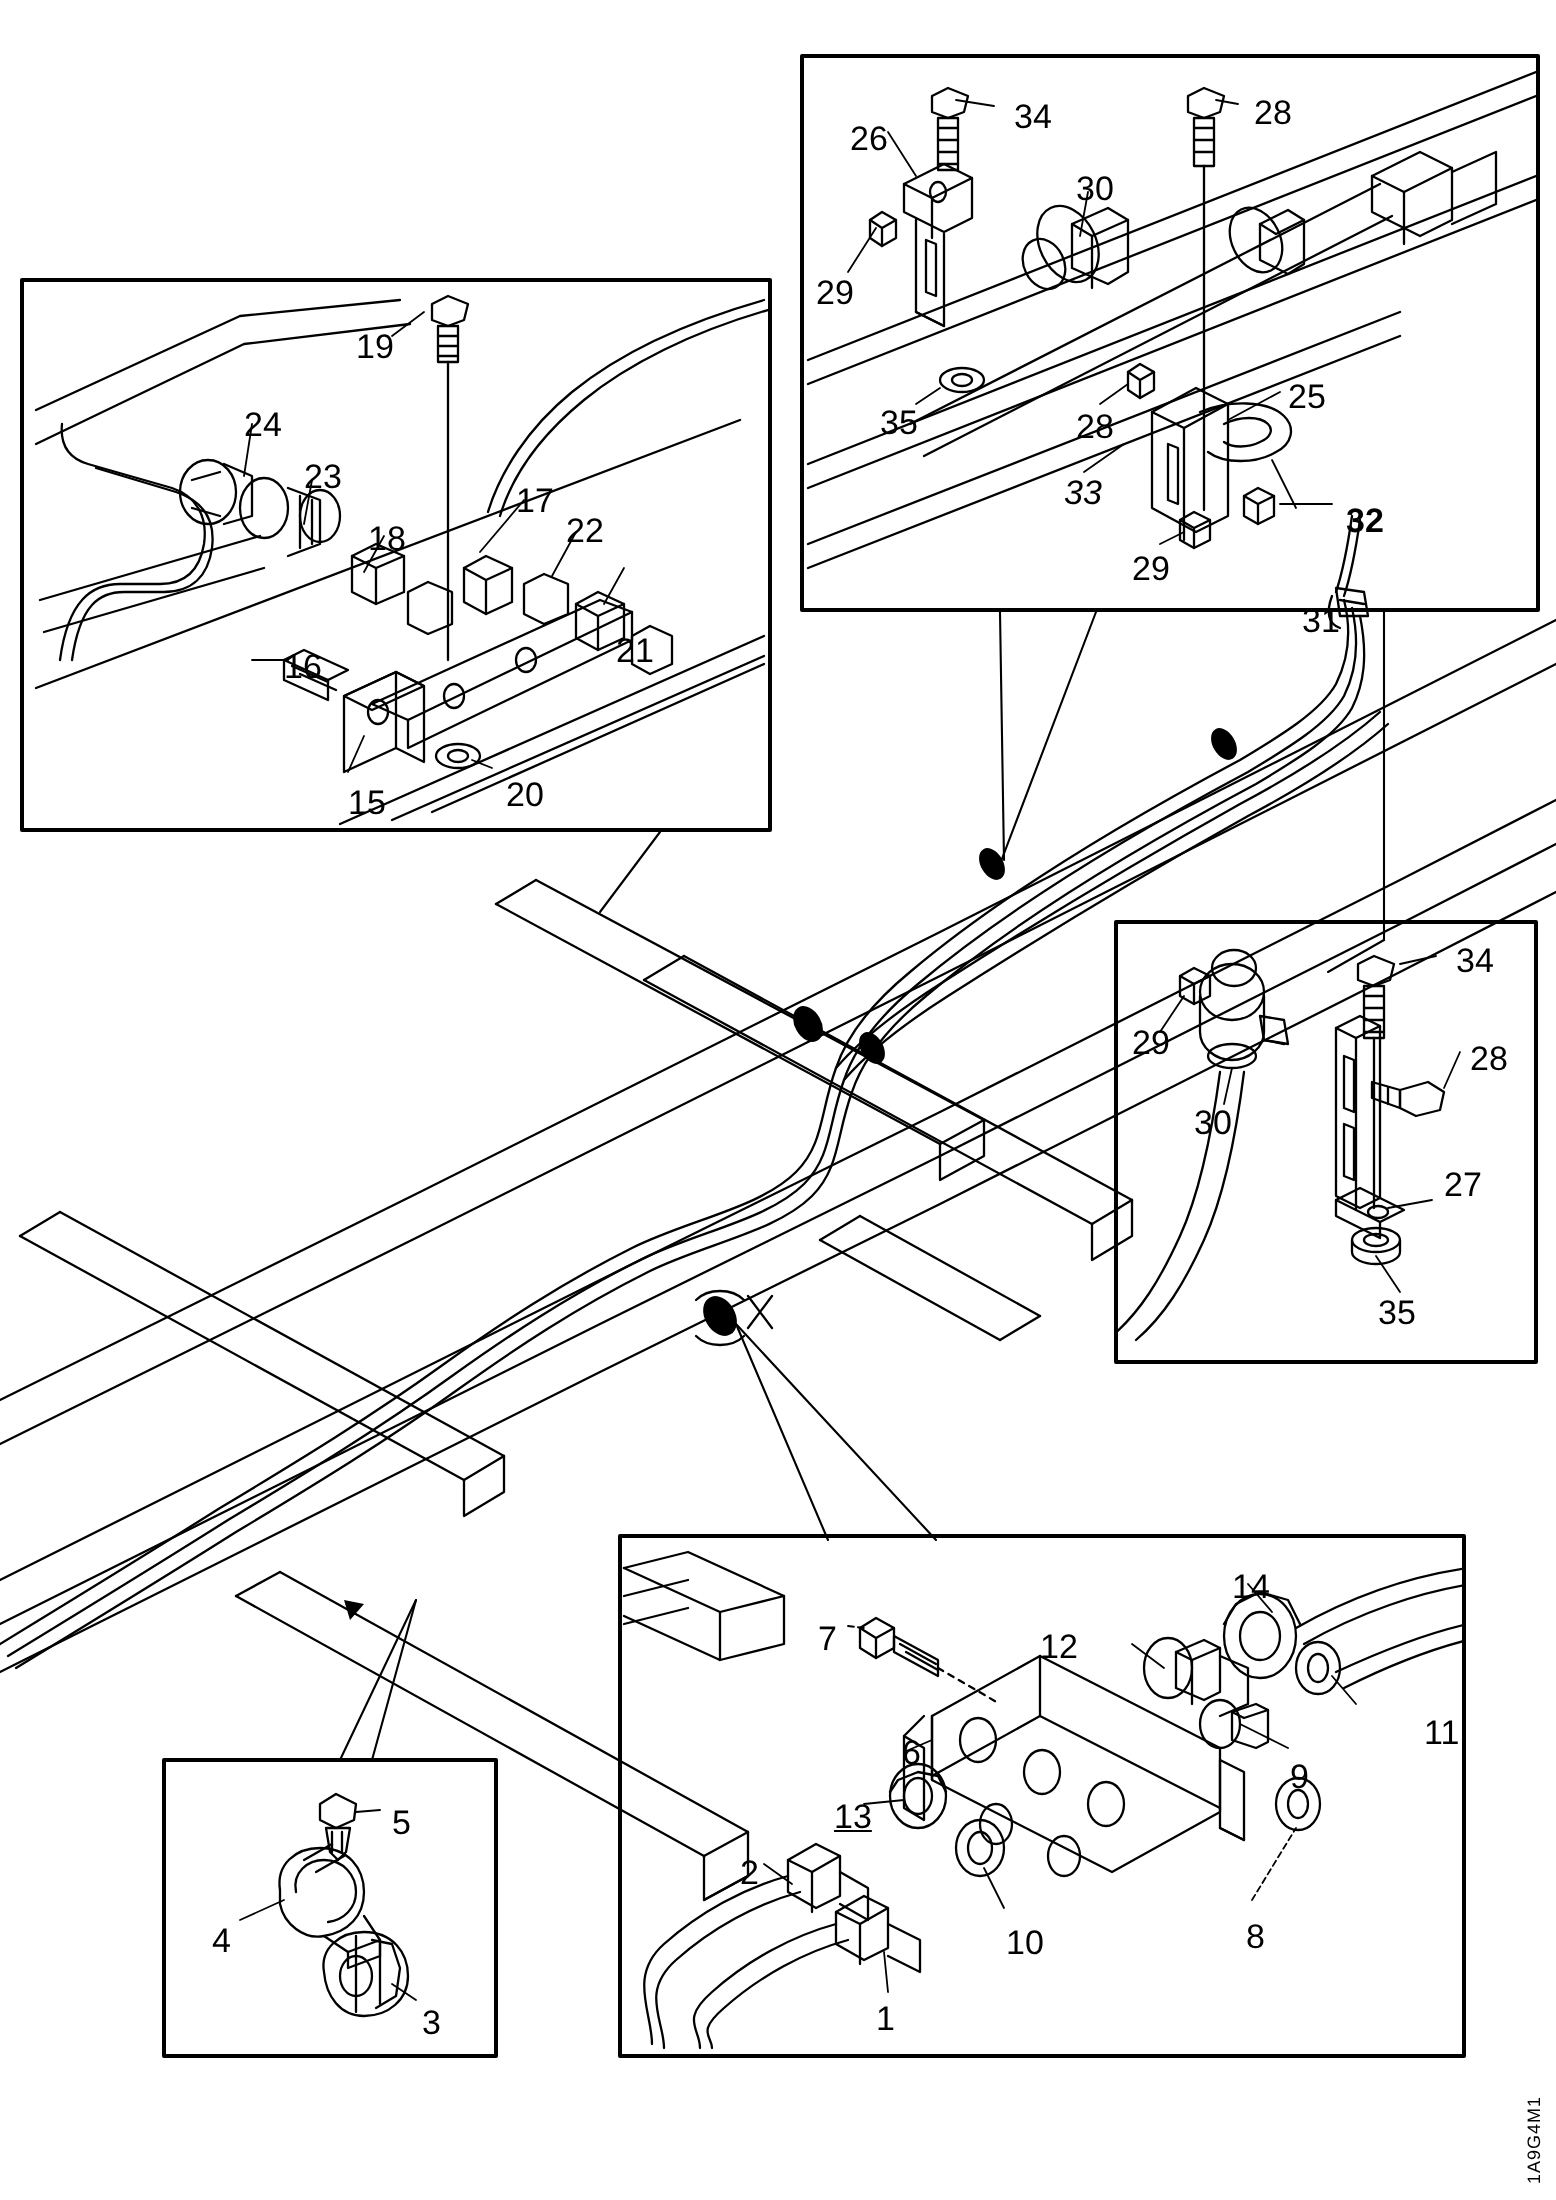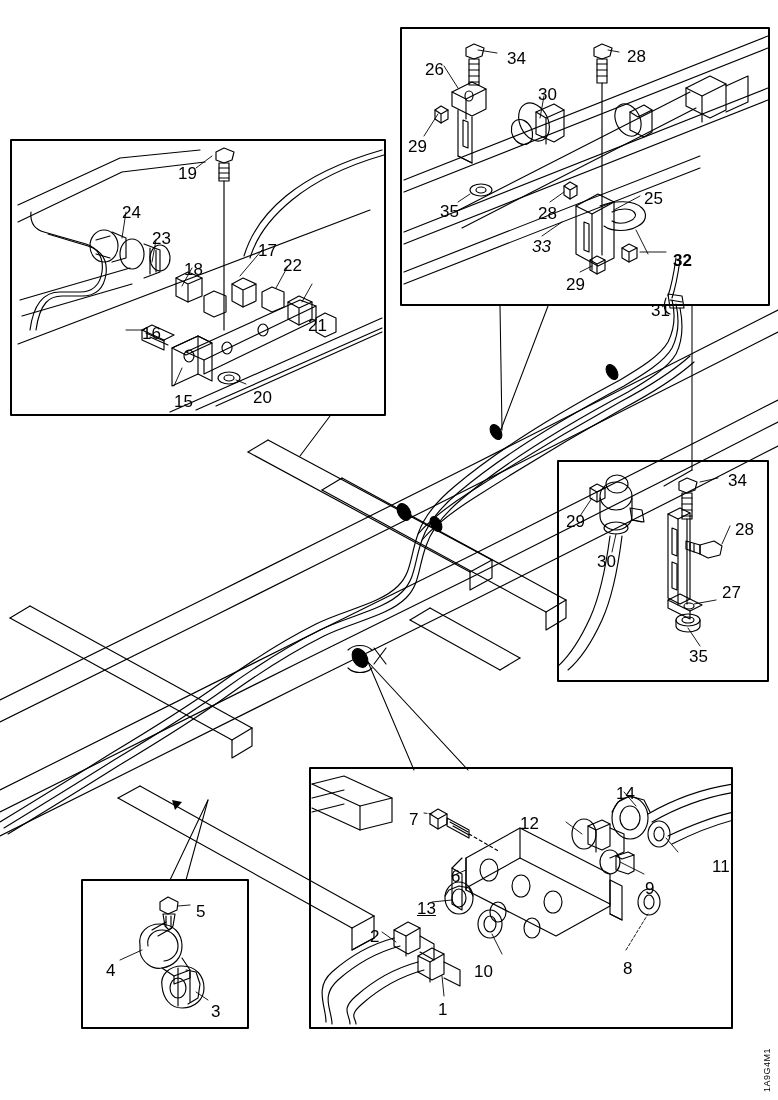--- a/index.html
+++ b/index.html
@@ -592,21 +592,21 @@
   <div class="callout" style="left:689px;top:648px;">35</div>
 
   <div class="callout" style="left:409px;top:811px;">7</div>
   <div class="callout" style="left:616px;top:785px;">14</div>
   <div class="callout" style="left:520px;top:815px;text-align:center;">12</div>
   <div class="callout" style="left:712px;top:858px;">11</div>
   <div class="callout" style="left:645px;top:880px;">9</div>
   <div class="callout" style="left:451px;top:868px;">6</div>
   <div class="callout" style="left:417px;top:900px;text-decoration:underline;">13</div>
   <div class="callout" style="left:370px;top:928px;">2</div>
-  <div class="callout" style="left:474px;top:963px;">10</div>
+  <div class="callout" style="left:503px;top:963px;">10</div>
   <div class="callout" style="left:623px;top:960px;">8</div>
   <div class="callout" style="left:438px;top:1001px;">1</div>
 
   <div class="callout" style="left:196px;top:903px;">5</div>
   <div class="callout" style="left:106px;top:962px;">4</div>
   <div class="callout" style="left:211px;top:1003px;">3</div>
 
   <div class="corner-code">1A9G4M1</div>
 
 </div>

